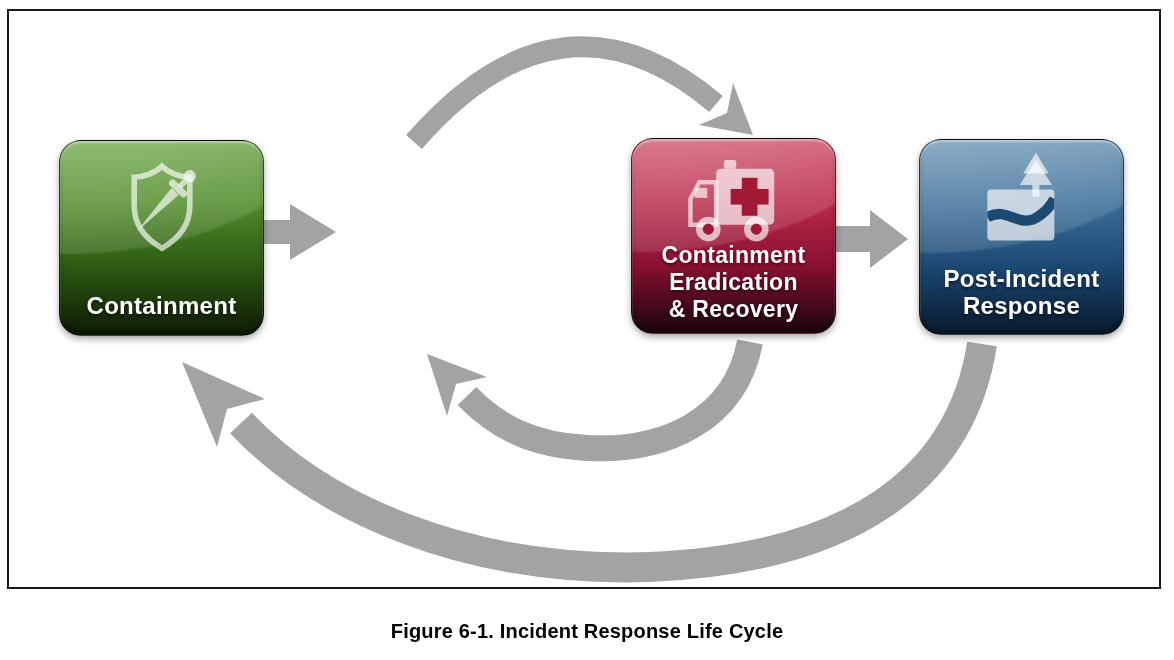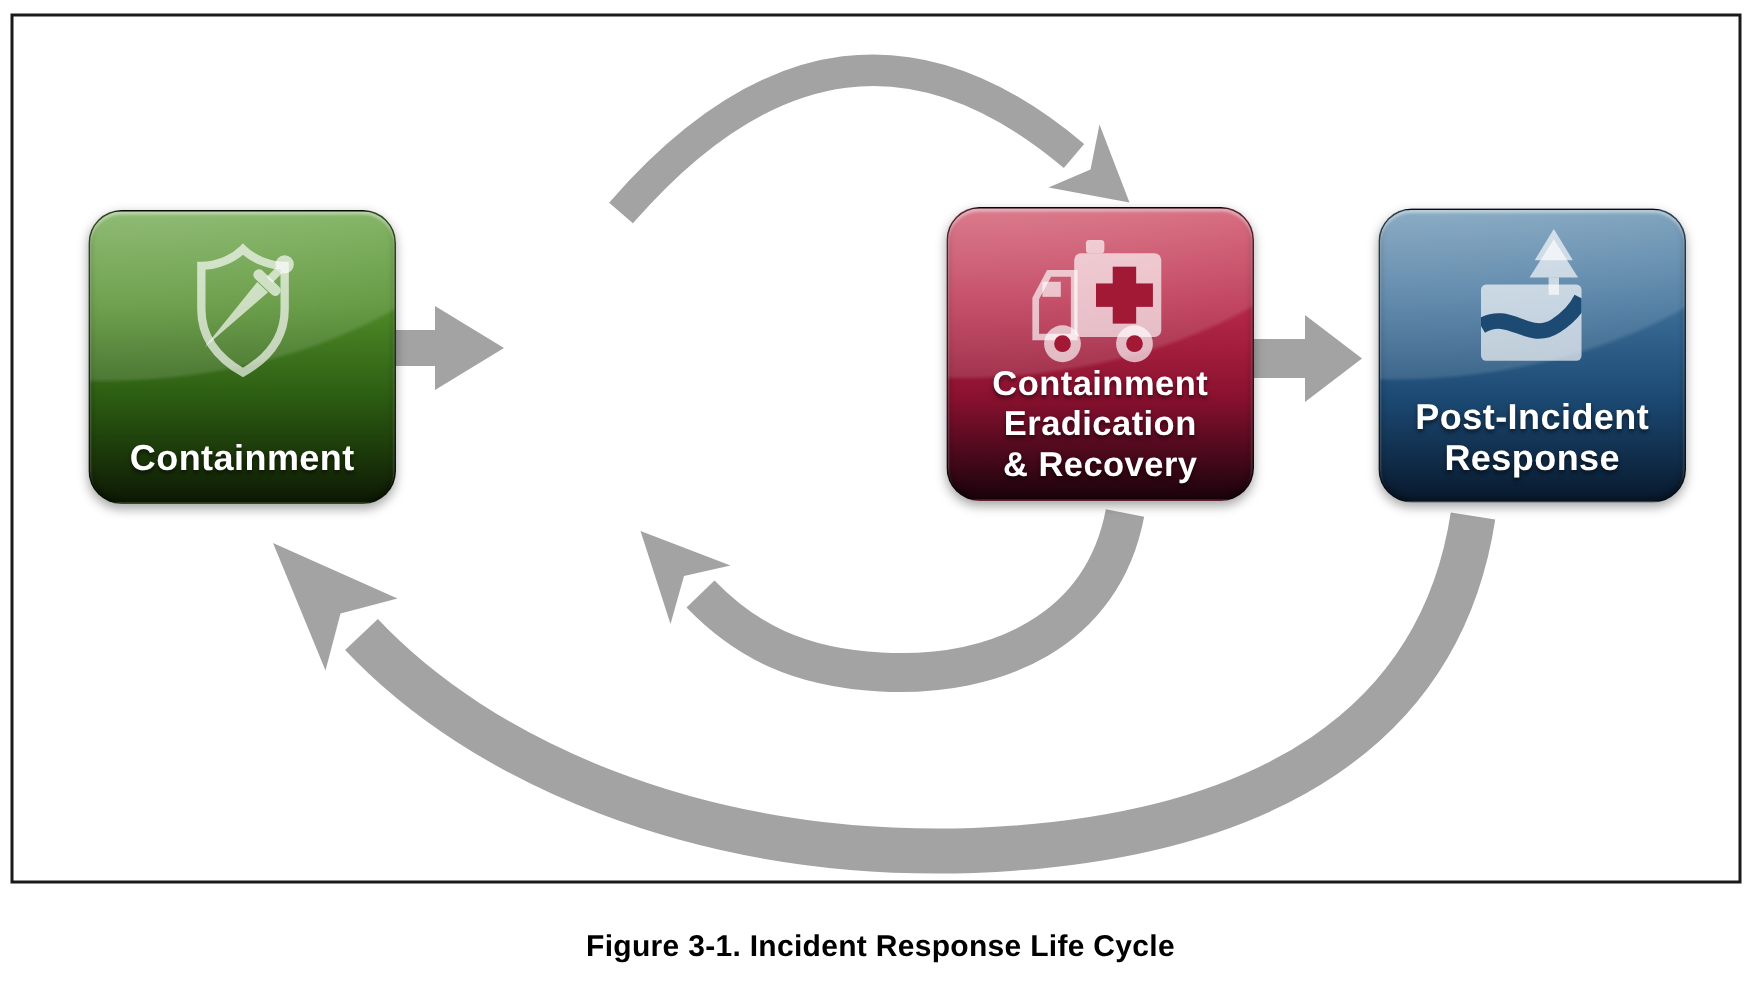--- a/index.html
+++ b/index.html
@@ -105,14 +105,14 @@
           <polygon class="ic-light" points="57,10 43,32 71,32"></polygon>
           <rect class="ic-light" x="54" y="32" width="6" height="10"></rect>
         </svg>
       </div>
       <div class="label">Post-Incident
 Response</div>
     </div>
 
   </div>
 
-  <div class="caption">Figure 3-1. Incident Response Life Cycle</div>
+  <div class="caption">Figure 6-1. Incident Response Life Cycle</div>
 </div>
 
 </body></html>

